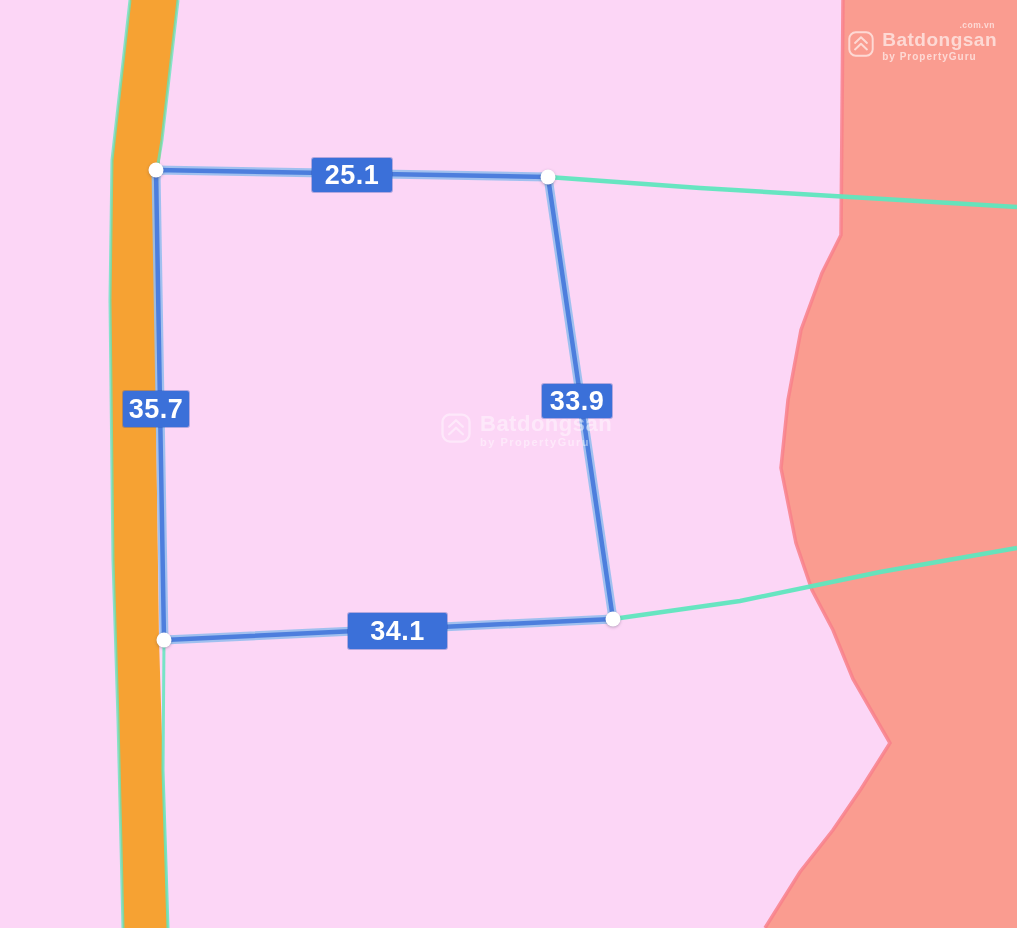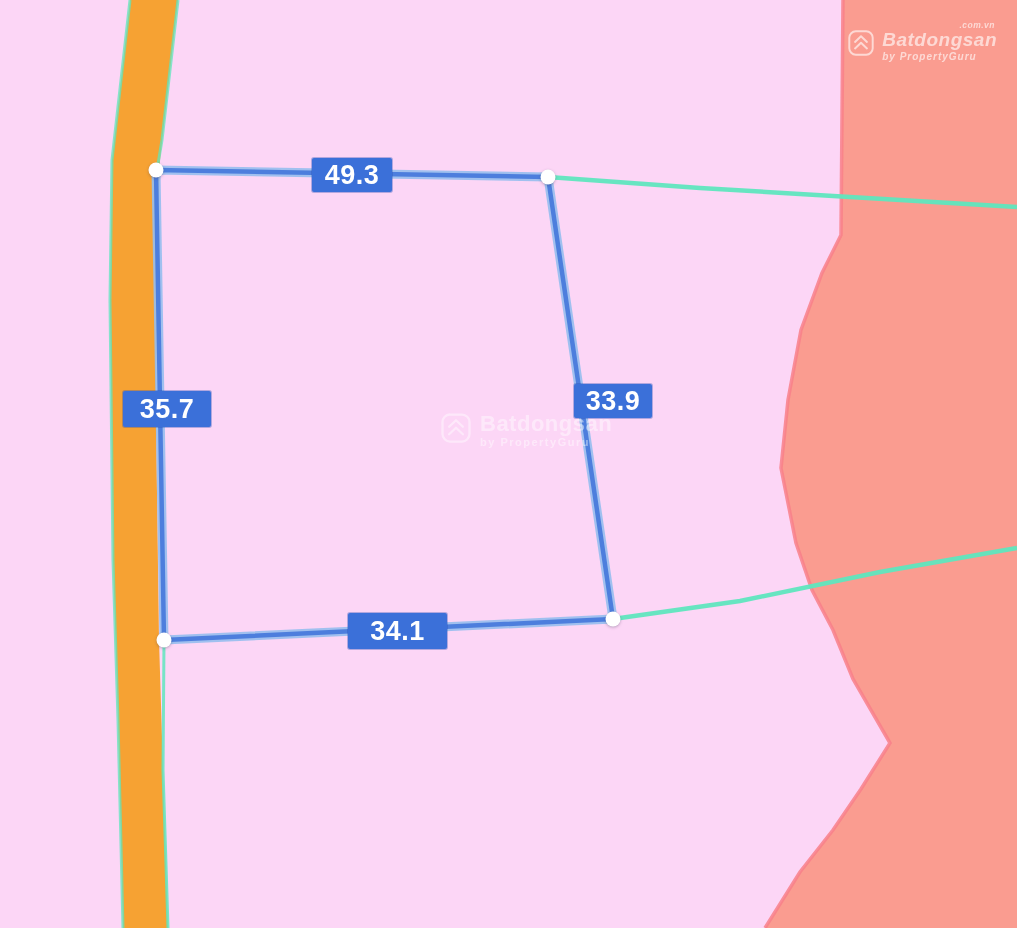--- a/index.html
+++ b/index.html
@@ -23,22 +23,22 @@
   
   .watermark{
     position:absolute;left:441px;top:412px;display:flex;align-items:center;gap:9px;
     color:#fff;opacity:.45;pointer-events:none;
   }
   .watermark .wm-text{display:flex;flex-direction:column;line-height:1.05;}
   .watermark .wm-brand{font-size:22px;font-weight:bold;letter-spacing:.5px;}
   .watermark .wm-byline{font-size:11px;font-weight:bold;letter-spacing:1.5px;margin-top:2px;}
   
   .brandmark{
-    position:absolute;right:20px;top:30px;display:flex;gap:8px;
-    color:#fff;opacity:.62;pointer-events:none;font-style:italic;
+    position:absolute;right:20px;top:30px;display:flex;align-items:center;gap:8px;
+    color:#fff;opacity:.62;pointer-events:none;
   }
   .brandmark .bm-text{position:relative;display:flex;flex-direction:column;line-height:1.05;}
   .brandmark .bm-tld{position:absolute;top:-9px;right:2px;font-size:8.5px;font-weight:bold;letter-spacing:.5px;}
   .brandmark .bm-brand{font-size:19px;font-weight:bold;letter-spacing:.5px;}
   .brandmark .bm-byline{font-size:10px;font-weight:bold;letter-spacing:1px;margin-top:2px;}
 </style>
 </head>
 <body>
 
 <div class="stage">
@@ -66,23 +66,23 @@
 
     <polygon points="156,170 548,177 613,619 164,640" fill="none" stroke="#96BEEE" stroke-width="9" opacity="0.9" stroke-linejoin="round"></polygon>
     <polygon points="156,170 548,177 613,619 164,640" fill="none" stroke="#4D7EDD" stroke-width="4.5" stroke-linejoin="round"></polygon>
   </svg>
 
   <div class="vertex" style="left:156px;top:170px"></div>
   <div class="vertex" style="left:548px;top:177px"></div>
   <div class="vertex" style="left:613px;top:619px"></div>
   <div class="vertex" style="left:164px;top:640px"></div>
 
-  <div class="measure-label" style="left:312px;top:158px;width:80px;height:34px">49.3</div>
-  <div class="measure-label" style="left:123px;top:391px;width:88px;height:36px">35.7</div>
-  <div class="measure-label" style="left:574px;top:384px;width:78px;height:34px">33.9</div>
+  <div class="measure-label" style="left:312px;top:158px;width:80px;height:34px">25.1</div>
+  <div class="measure-label" style="left:123px;top:391px;width:66px;height:36px">35.7</div>
+  <div class="measure-label" style="left:542px;top:384px;width:70px;height:34px">33.9</div>
   <div class="measure-label" style="left:348px;top:613px;width:99px;height:36px">34.1</div>
 
   <div class="watermark">
     <span>
       <svg width="30" height="30" viewBox="0 0 24 24" fill="none" stroke="#fff" stroke-width="1.8" stroke-linecap="round" stroke-linejoin="round">
         <rect x="1.2" y="1.2" width="21.6" height="21.6" rx="6"></rect>
         <polyline points="6.5,11 12,5.8 17.5,11"></polyline>
         <polyline points="6.5,17 12,11.8 17.5,17"></polyline>
       </svg>
     </span>

